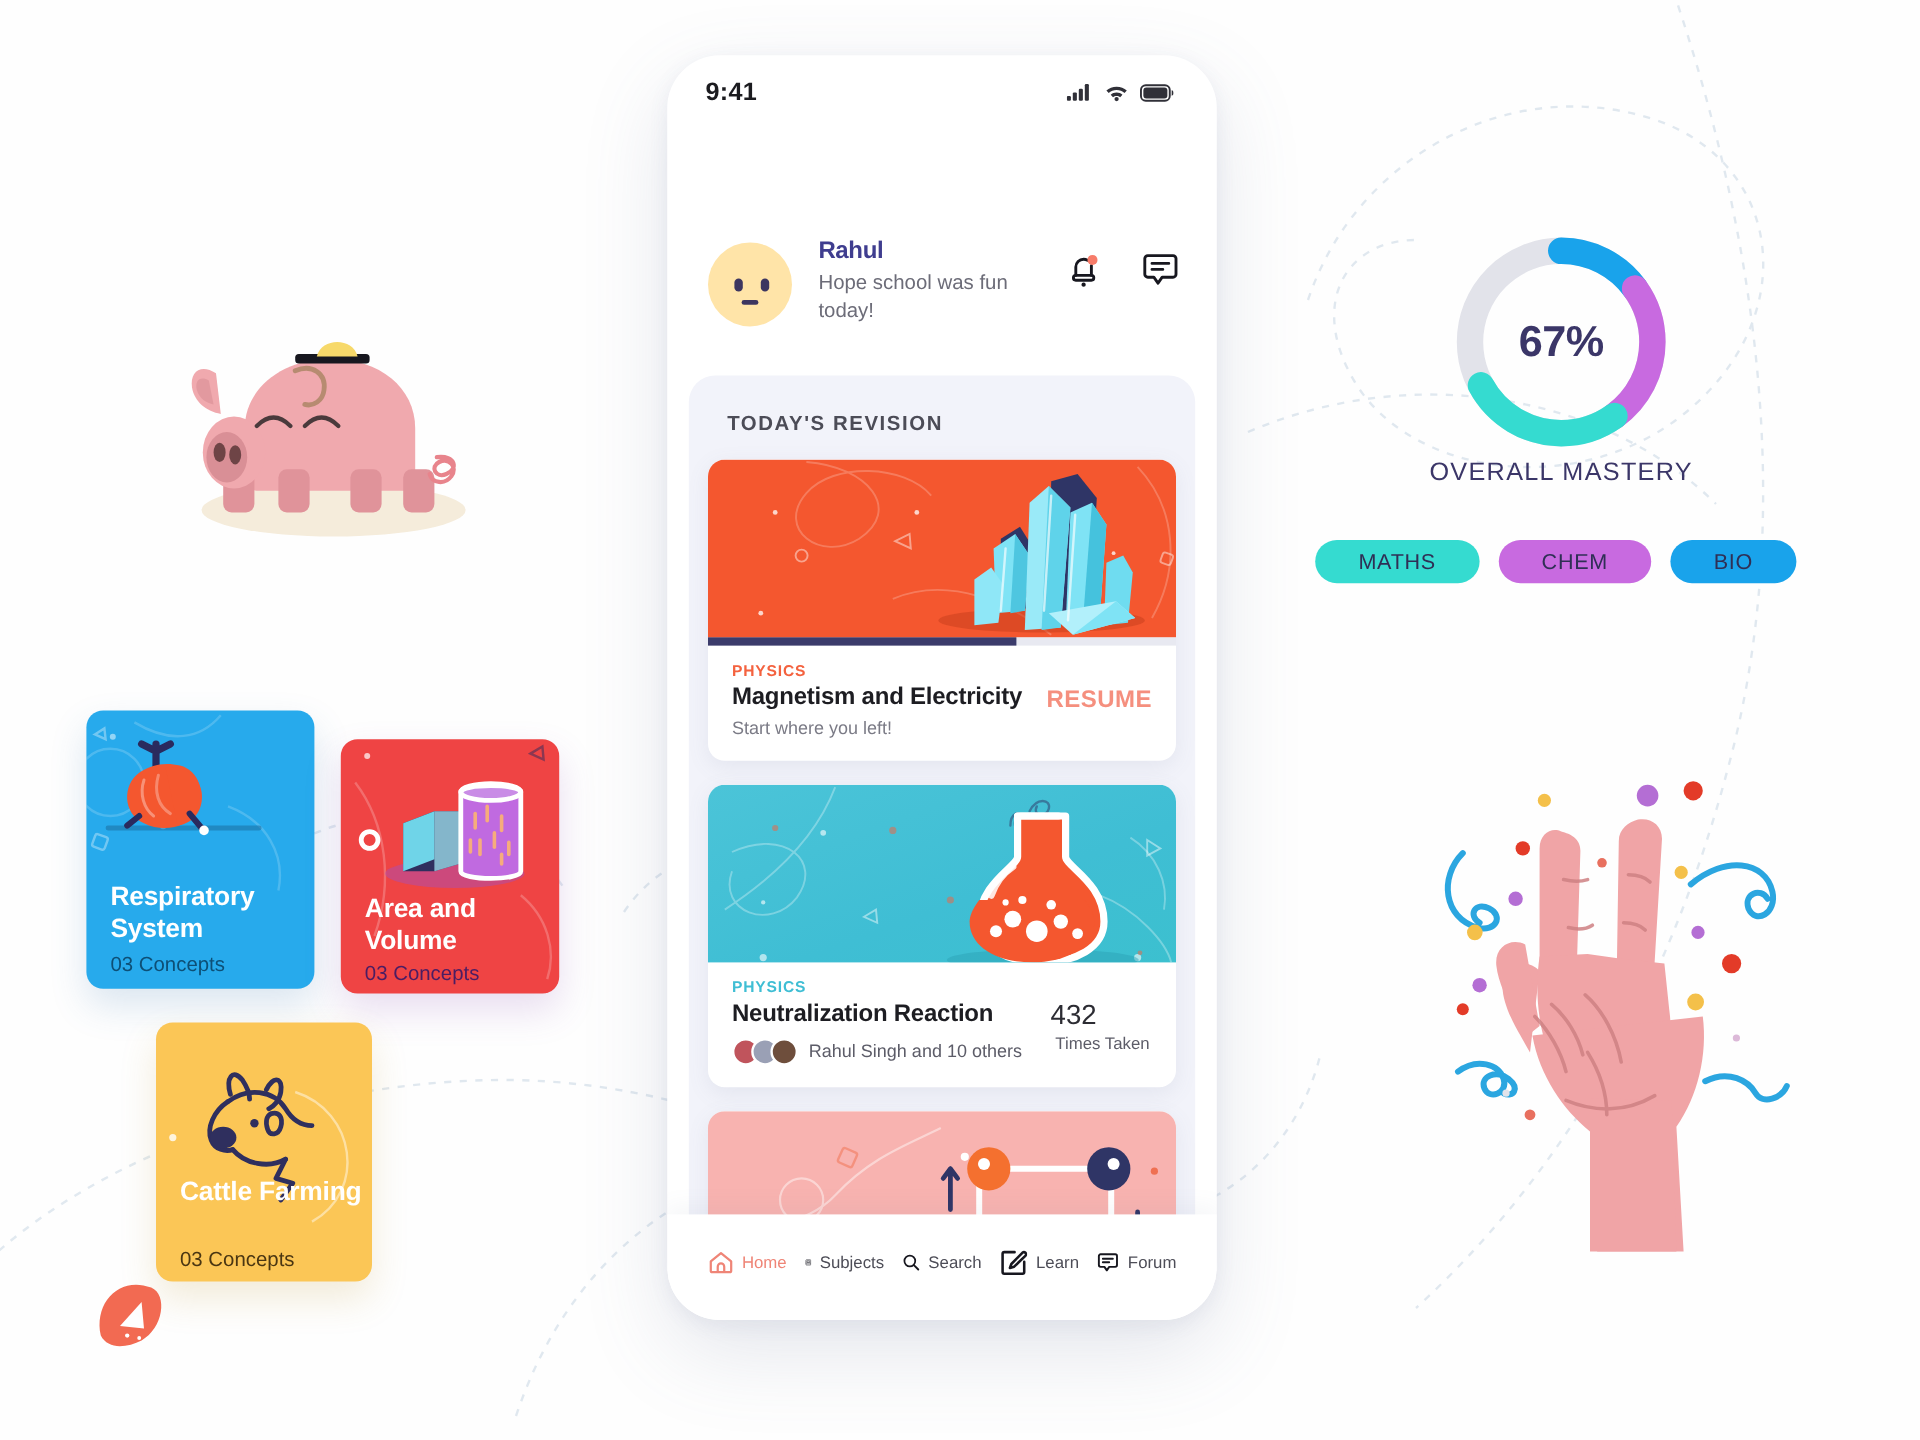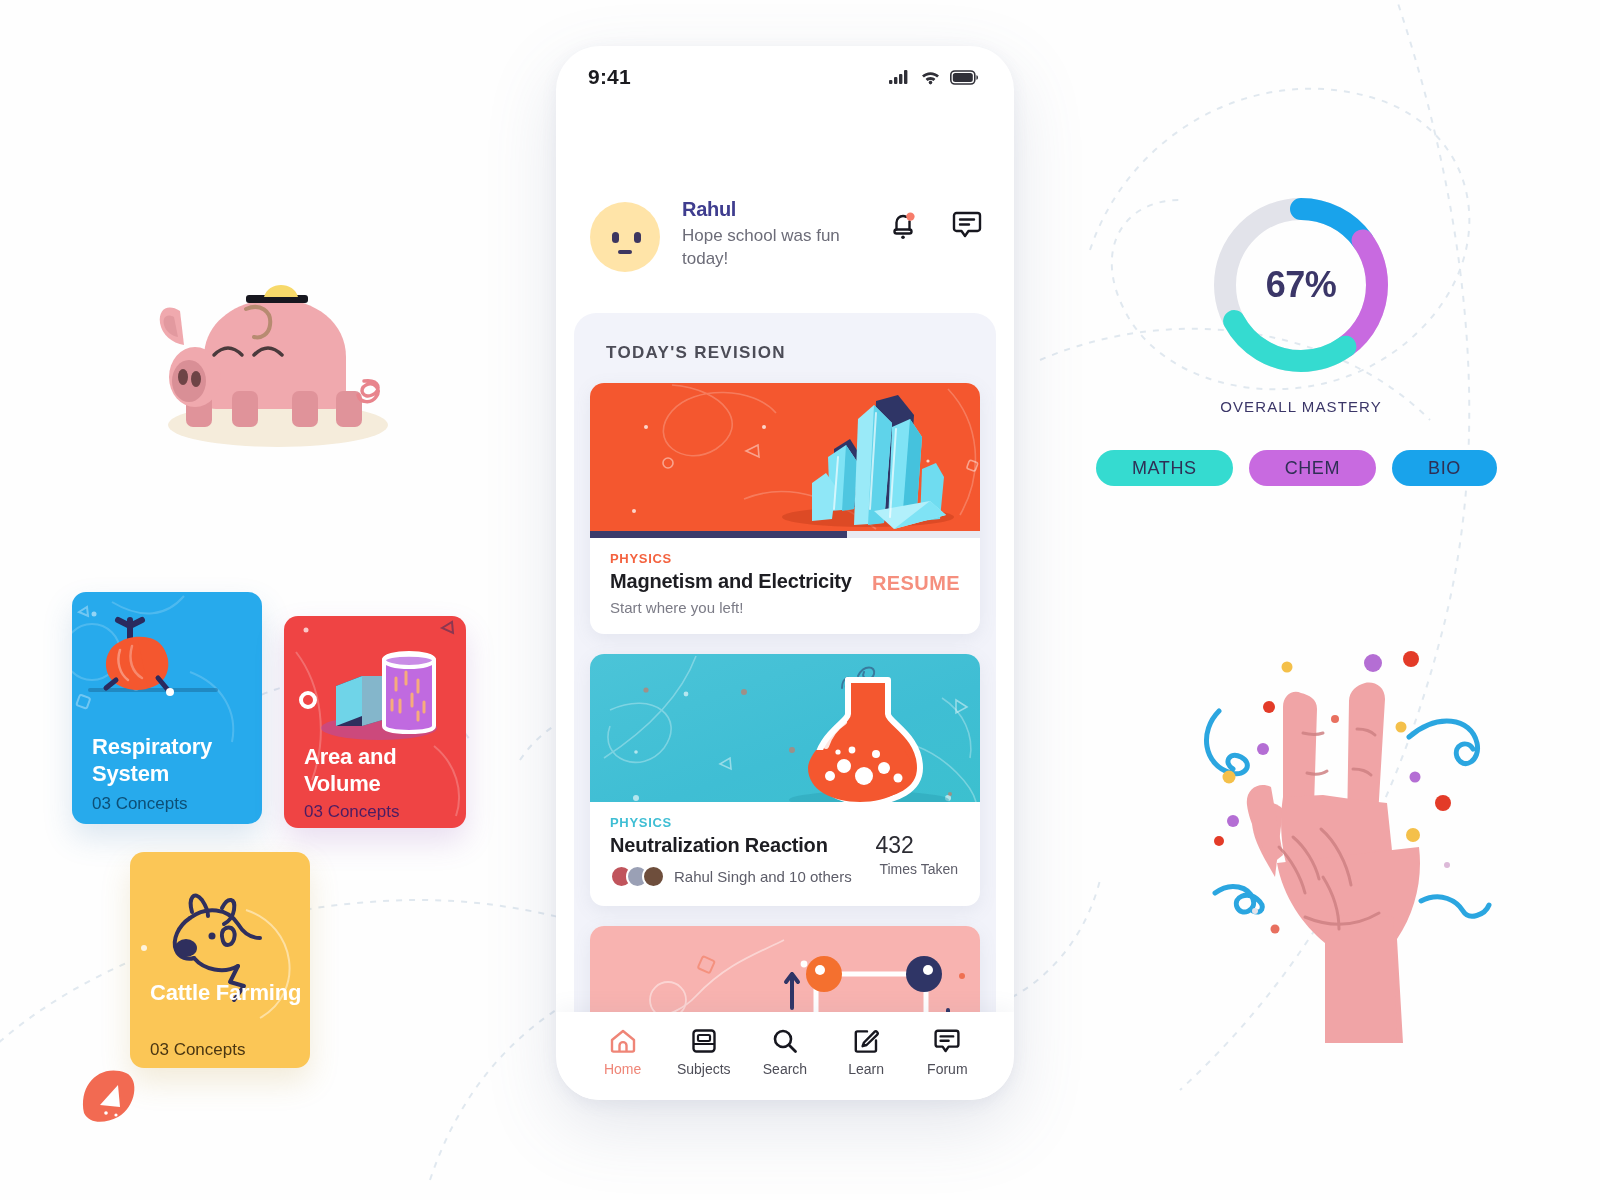--- a/index.html
+++ b/index.html
@@ -85,32 +85,32 @@
   .rev-stat .num { font-size:23px; color:#2c2c33; font-weight:400; }
   .rev-stat .lbl { font-size:14px; color:#5c5c68; margin-top:2px;margin-left:48px; }
 
   
   .bottom-nav {
     position:absolute; left:0; right:0; bottom:0; height:88px; background:#fff;
     display:flex; align-items:center; justify-content:space-around;
     padding: 0 26px 8px 26px;
     box-shadow: 0 -6px 18px rgba(120,125,160,.07);
   }
-  .nav-item { display:flex; flex-direction:column; align-items:center; gap:7px; cursor:pointer; width:66px; }
+  .nav-item { display:flex; flex-direction:row; align-items:center; gap:7px; cursor:pointer; width:66px; }
   .nav-label { font-size:14px; color:#4d4d57; }
   .nav-item.active .nav-label { color:#ef8577; }
 
   
   .mastery { position:absolute; left:1186px; top:190px; width:230px; text-align:center; }
   .donut { position:relative; width:190px; height:190px; margin:0 auto; }
   .donut .pct {
     position:absolute; inset:0; display:flex; align-items:center; justify-content:center;
     font-size:36px; font-weight:700; color:#3b3668; letter-spacing:-.5px;
   }
-  .mastery-label { margin-top:18px; font-size:15px; letter-spacing:1.1px; color:#3b3668; font-weight:400; }
+  .mastery-label { margin-top:2px; font-size:21px; letter-spacing:1.1px; color:#3b3668; font-weight:400; }
   .pills { position:absolute; left:1096px; top:450px; display:flex; gap:16px; }
   .pill {
     height:36px; padding:0 36px; border-radius:20px;
     display:flex; align-items:center; justify-content:center;
     font-size:18px; letter-spacing:.6px; color:#2f2f55; cursor:pointer; white-space:nowrap;
   }
 
   
   .subj-card { position:absolute; border-radius:14px; overflow:hidden; color:#fff; }
   .subj-card .sc-title { position:absolute; left:20px; font-size:22px; font-weight:600; line-height:1.22; letter-spacing:-.2px; }

